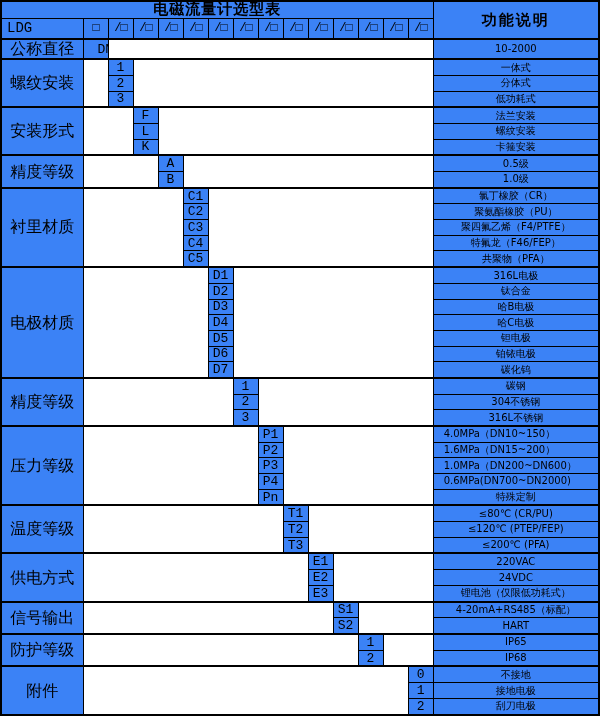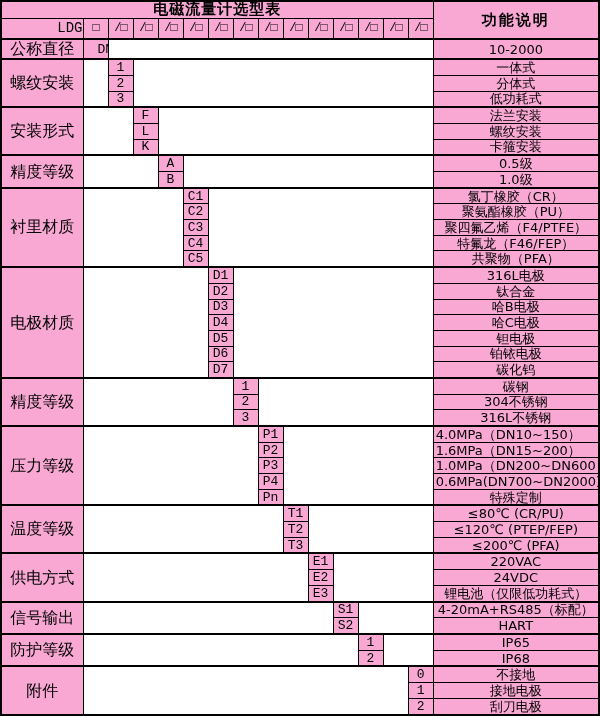--- a/index.html
+++ b/index.html
@@ -1,42 +1,42 @@
 <!DOCTYPE html>
 <html><head>
 <meta charset="utf-8">
 <style>
   html,body{margin:0;padding:0;background:#ffffff;}
   body{width:600px;font-family:"DejaVu Sans","Liberation Sans",sans-serif;color:#000;}
   table.sel{
     width:600px;height:716px;
     border-collapse:collapse;table-layout:fixed;
-    border:2px solid #000;background:#f9a8d4;
+    border:2px solid #000;background:#3b82f6;
   }
   col.c-label{width:82px;}
   col.c-code{width:25px;}
   col.c-desc{width:auto;}
   td{
     border:1px solid #000;padding:0;margin:0;
     text-align:center;vertical-align:middle;
     overflow:hidden;white-space:nowrap;
     font-size:13px;line-height:1;
   }
   td.blk-end{border-bottom-width:2px;}
   tr.r-title{height:17px;}
   tr.r-ldg{height:21px;}
   .title-cell{font-size:15px;font-weight:bold;letter-spacing:1px;}
   .desc-head{font-size:15px;font-weight:bold;letter-spacing:2px;}
-  .ldg{font-family:"Liberation Mono","DejaVu Sans Mono",monospace;font-size:14px;text-align:right;padding-left:5px;}
+  .ldg{font-family:"Liberation Mono","DejaVu Sans Mono",monospace;font-size:14px;text-align:left;padding-left:5px;}
   .box{font-family:"Liberation Mono","DejaVu Sans Mono",monospace;font-size:12px;letter-spacing:-1px;}
   .cat{font-size:16px;}
   .code{font-family:"Liberation Mono","DejaVu Sans Mono",monospace;font-size:13px;}
   .code.left{text-align:left;padding-left:14px;}
-  .desc{font-size:13px;}
-  .desc.left{text-align:left;padding-left:2px;}
+  .desc{font-size:10px;}
+  .desc.left{text-align:left;padding-left:10px;}
   .fill{background:#fff;}
 </style>
 </head>
 <body>
 
 <table class="sel">
   <colgroup>
     <col class="c-label">
     <col class="c-code" span="14">
     <col class="c-desc">

